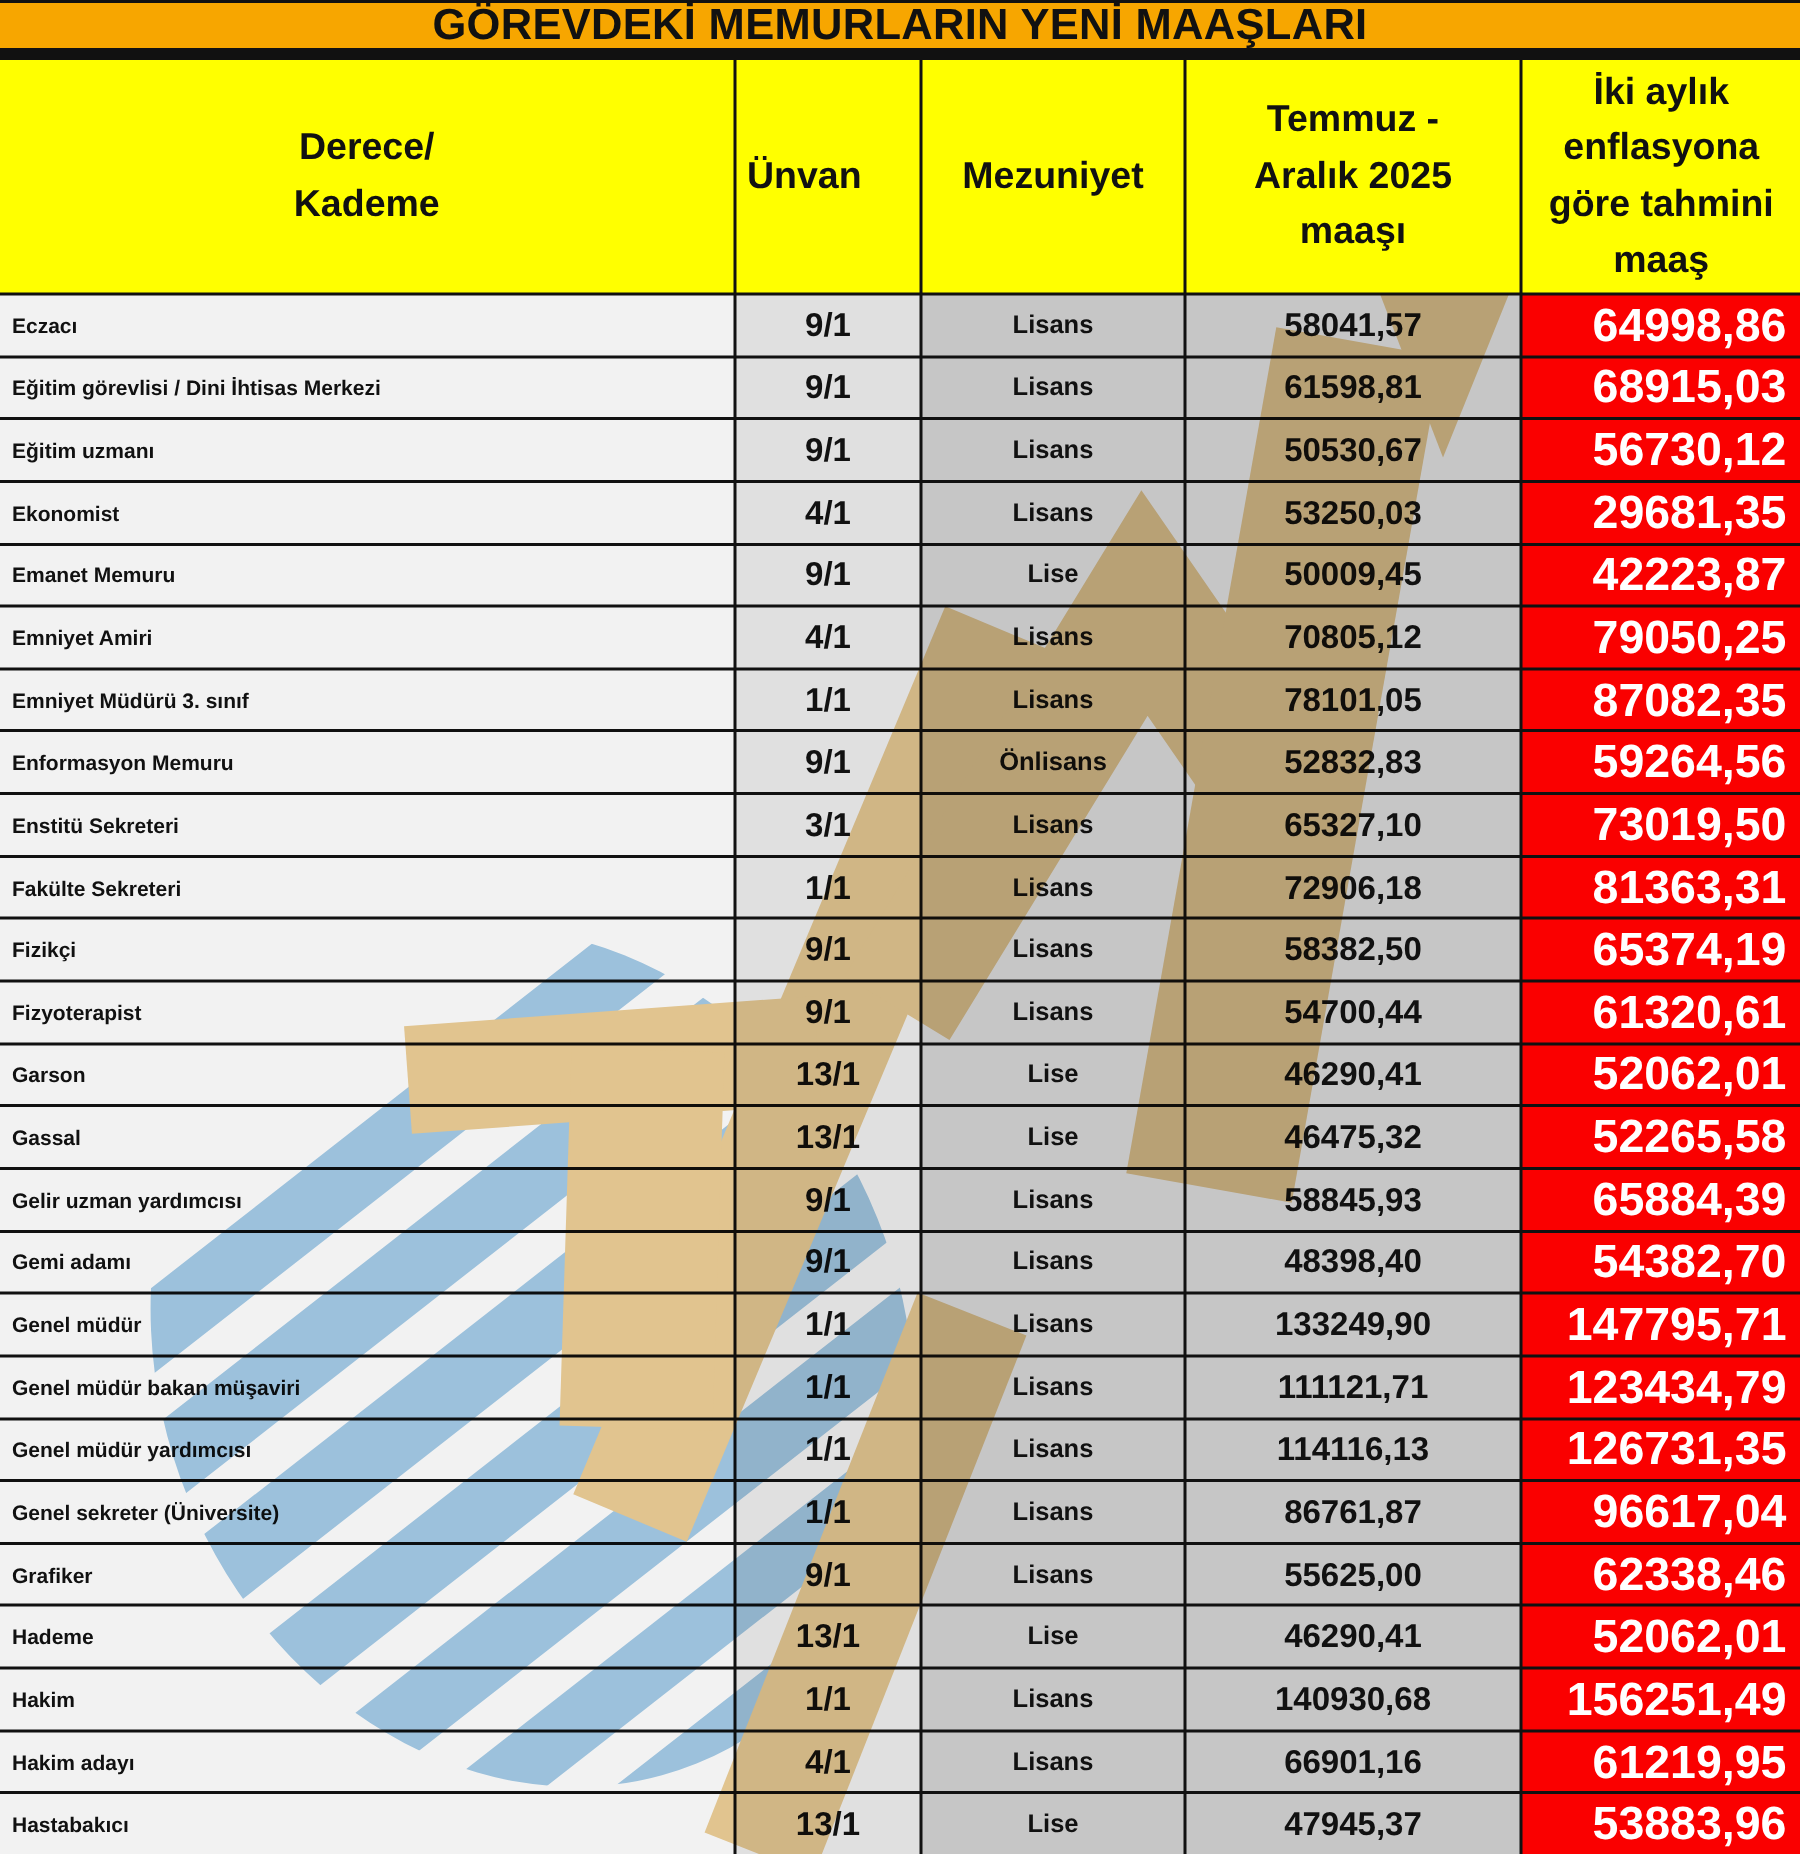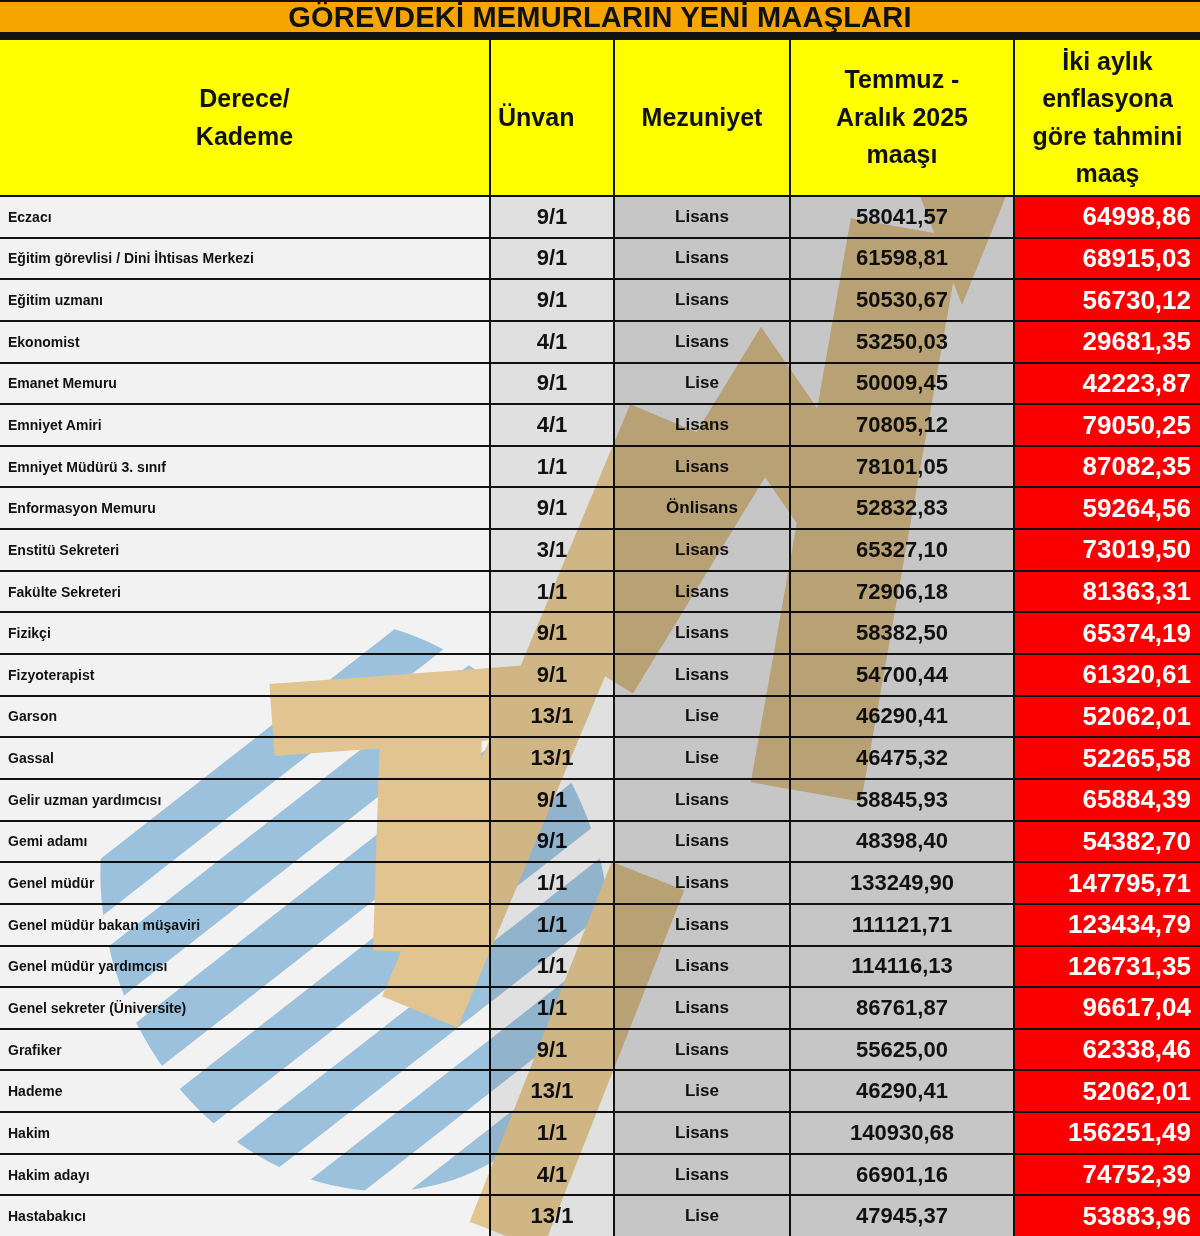--- a/index.html
+++ b/index.html
@@ -47,21 +47,21 @@
     overflow:hidden;white-space:nowrap;
   }
   .c-unvan{background:var(--unvan-col-bg,#F2F2F2);justify-content:flex-start;padding-left:8px;font-size:14px;}
   .c-derece{background:var(--derece-col-bg,#E0E0E0);justify-content:center;}
   .c-mezuniyet{background:var(--mid-col-bg,#C6C6C6);justify-content:center;font-size:17px;}
   .c-maas{background:var(--mid-col-bg,#C6C6C6);justify-content:center;}
   .c-tahmini{
     background:var(--estimate-col-bg,#FA0000);
     color:var(--estimate-col-text,#fff);
     justify-content:flex-end;padding-right:9px;
-    font-size:26px;
+    font-size:31px;
   }
   .watermark{
     position:absolute;top:0;left:0;width:1200px;height:1236px;
     pointer-events:none;
     mix-blend-mode:multiply;
     z-index:5;
   }
   .watermark .tan-stroke{stroke:var(--watermark-tan,#EDCF97);fill:none;}
   .watermark .tan-fill{fill:var(--watermark-tan,#EDCF97);}
   .watermark .blue-stroke{stroke:var(--watermark-blue,#A5CCE8);fill:none;stroke-linecap:round;}
@@ -221,21 +221,21 @@
   <div class="cell c-unvan">Hakim</div>
   <div class="cell c-derece">1/1</div>
   <div class="cell c-mezuniyet">Lisans</div>
   <div class="cell c-maas">140930,68</div>
   <div class="cell c-tahmini">156251,49</div>
 
   <div class="cell c-unvan">Hakim adayı</div>
   <div class="cell c-derece">4/1</div>
   <div class="cell c-mezuniyet">Lisans</div>
   <div class="cell c-maas">66901,16</div>
-  <div class="cell c-tahmini">74752,39</div>
+  <div class="cell c-tahmini">61219,95</div>
 
   <div class="cell c-unvan">Hastabakıcı</div>
   <div class="cell c-derece">13/1</div>
   <div class="cell c-mezuniyet">Lise</div>
   <div class="cell c-maas">47945,37</div>
   <div class="cell c-tahmini">53883,96</div>
 </div>
 
   <svg class="watermark" viewBox="0 0 1200 1236" xmlns="http://www.w3.org/2000/svg" aria-hidden="true">
     <defs>

